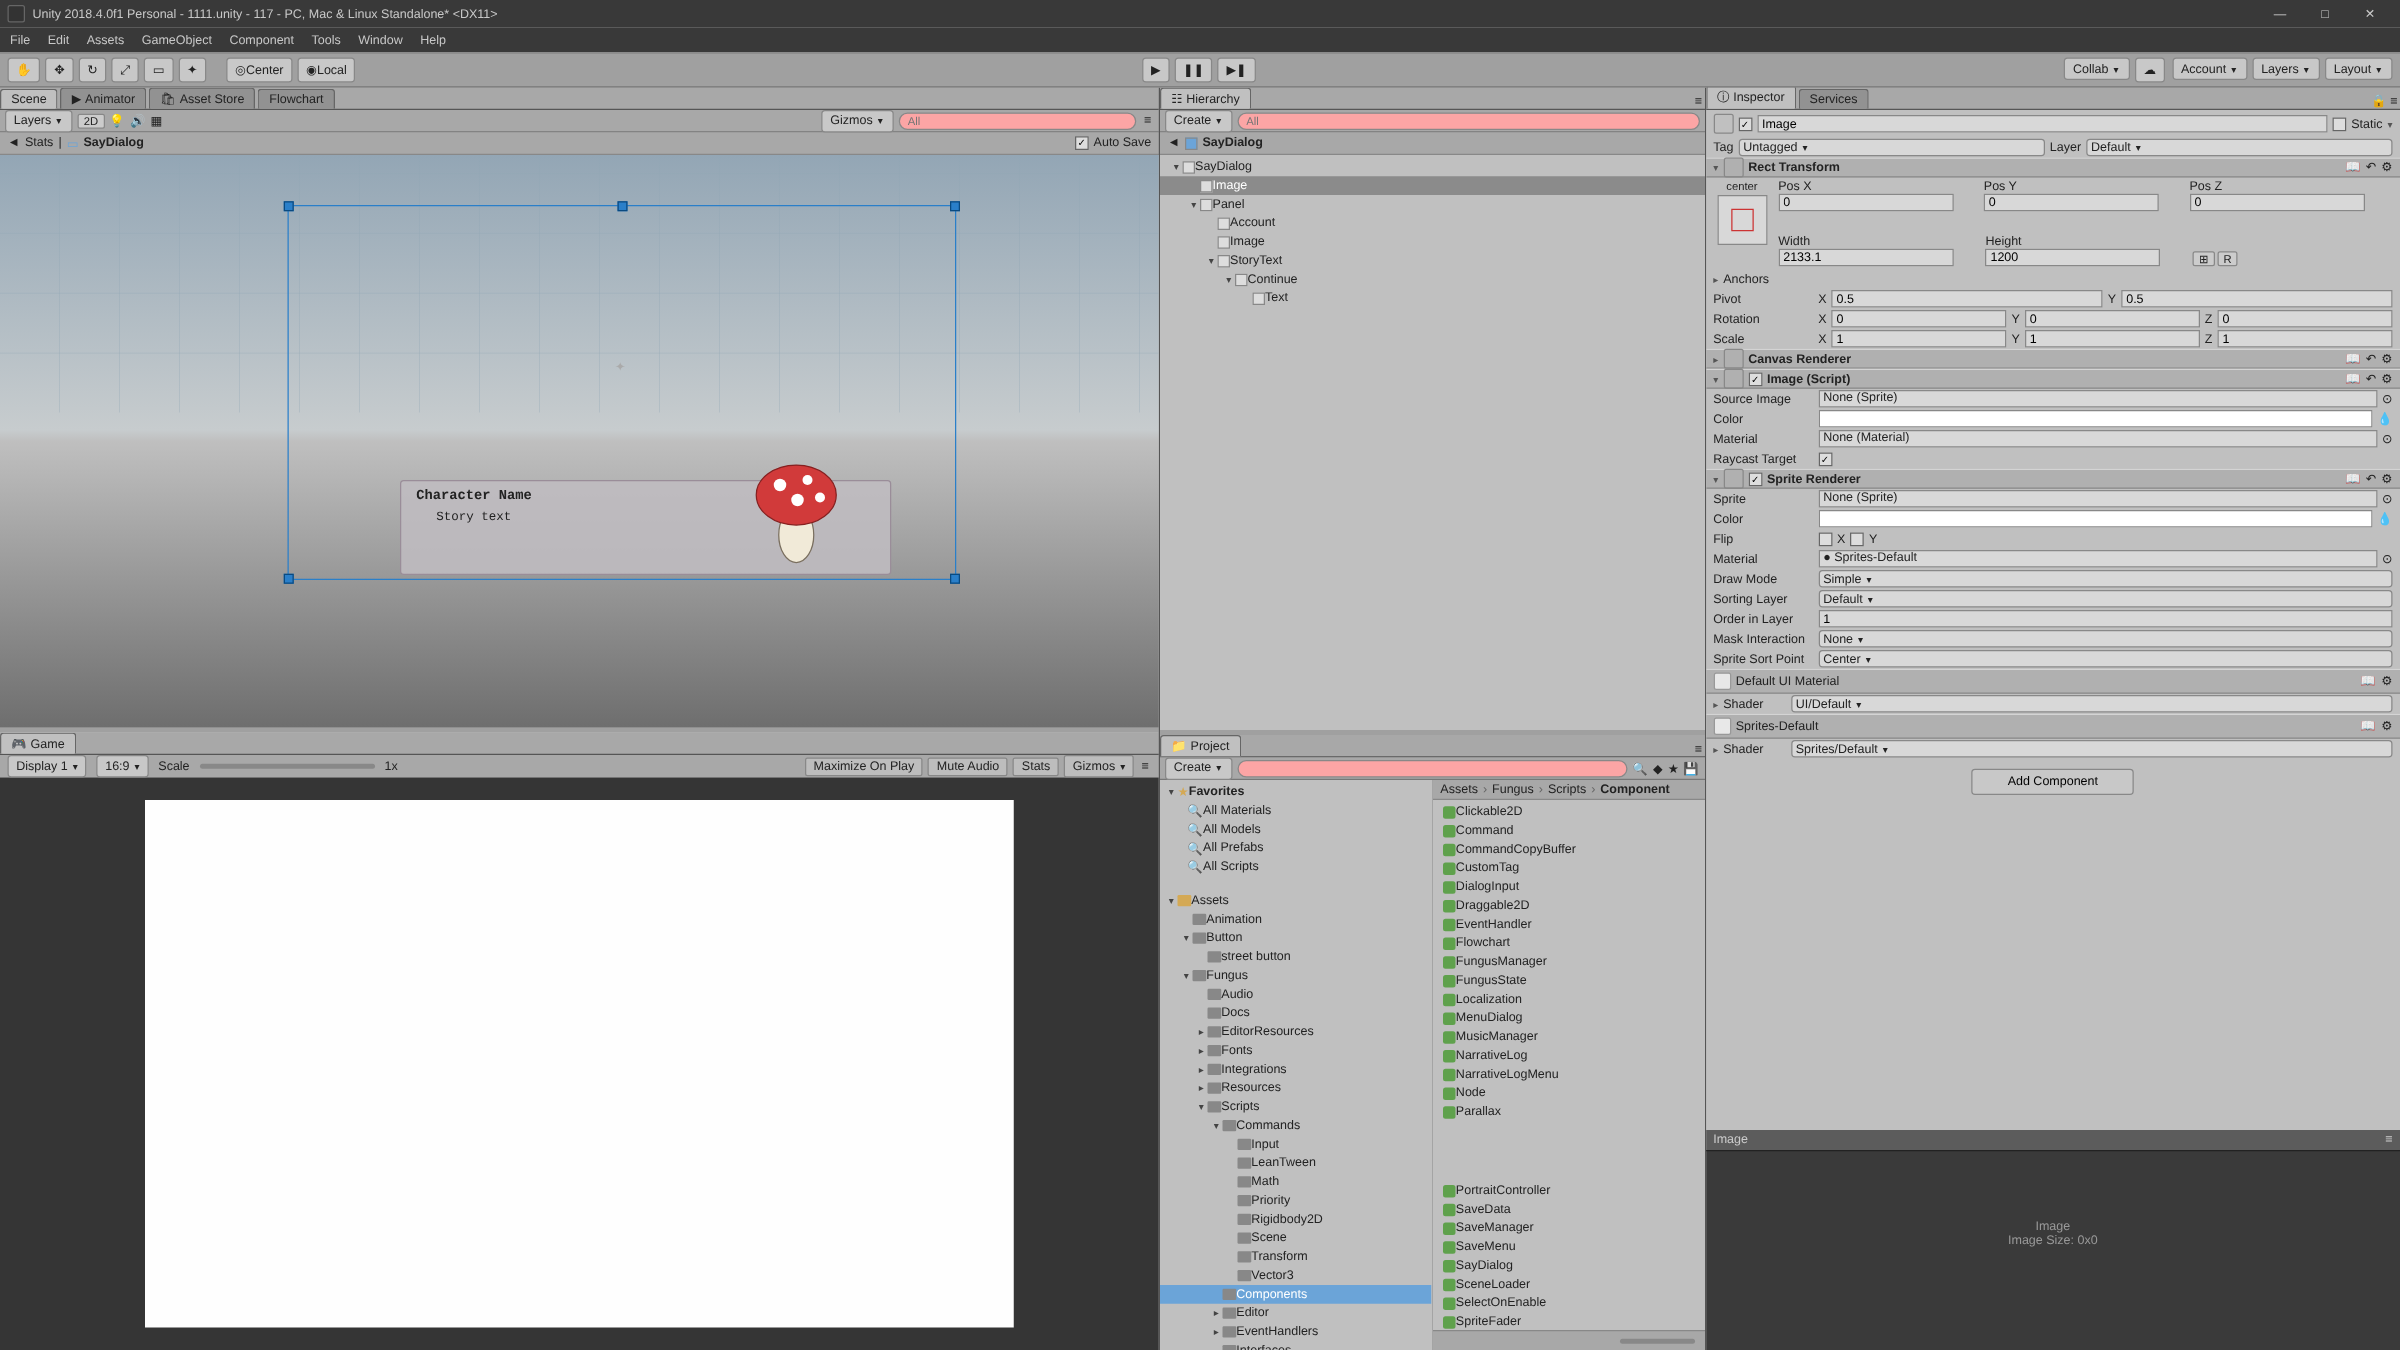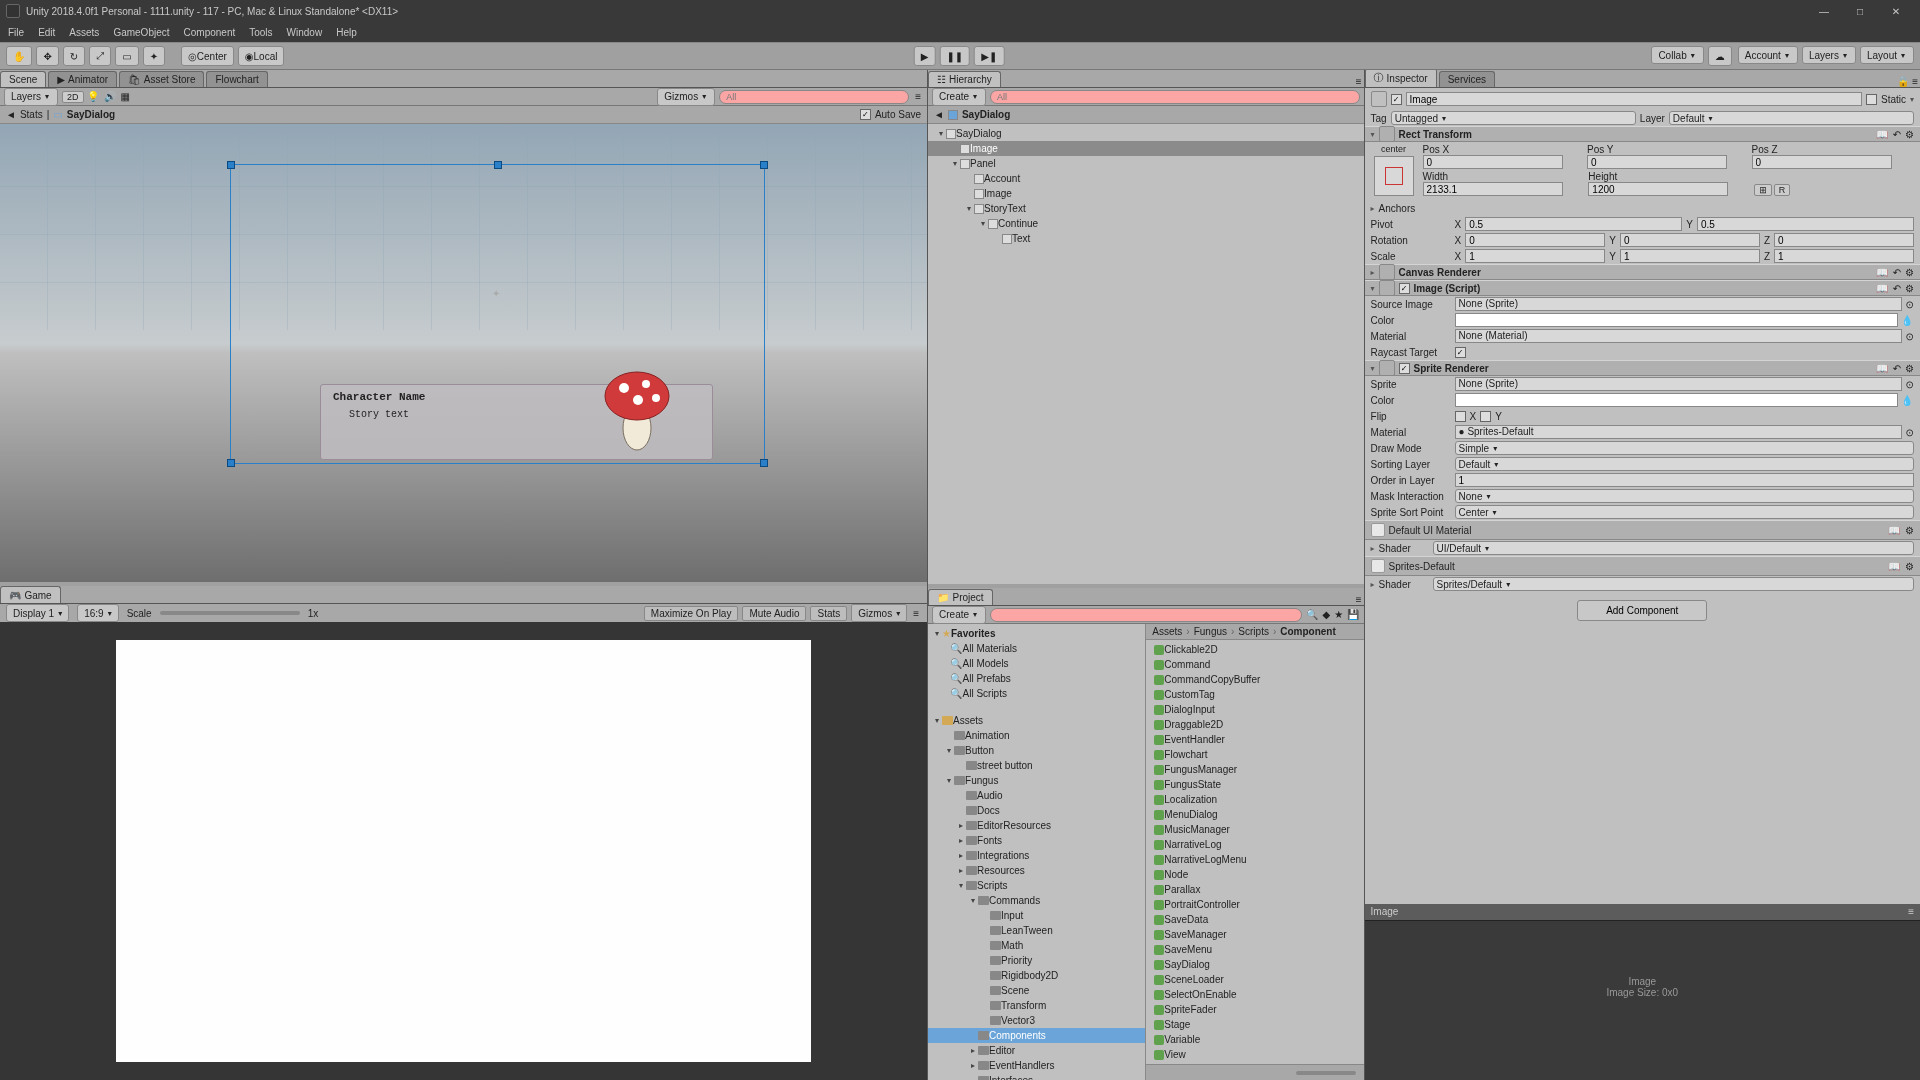--- a/index.html
+++ b/index.html
@@ -441,21 +441,21 @@
             <div class="node" style="padding-left: 8px;"><span class="cs"></span> Flowchart</div>
             <div class="node" style="padding-left: 8px;"><span class="cs"></span> FungusManager</div>
             <div class="node" style="padding-left: 8px;"><span class="cs"></span> FungusState</div>
             <div class="node" style="padding-left: 8px;"><span class="cs"></span> Localization</div>
             <div class="node" style="padding-left: 8px;"><span class="cs"></span> MenuDialog</div>
             <div class="node" style="padding-left: 8px;"><span class="cs"></span> MusicManager</div>
             <div class="node" style="padding-left: 8px;"><span class="cs"></span> NarrativeLog</div>
             <div class="node" style="padding-left: 8px;"><span class="cs"></span> NarrativeLogMenu</div>
             <div class="node" style="padding-left: 8px;"><span class="cs"></span> Node</div>
             <div class="node" style="padding-left: 8px;"><span class="cs"></span> Parallax</div>
-            <div class="node" style="padding-left: 8px;"><span class="cs"></span> PortraitController</div>
+            <div class="node" style="padding-left: 8px; margin-top: 48px;"><span class="cs"></span> PortraitController</div>
             <div class="node" style="padding-left: 8px;"><span class="cs"></span> SaveData</div>
             <div class="node" style="padding-left: 8px;"><span class="cs"></span> SaveManager</div>
             <div class="node" style="padding-left: 8px;"><span class="cs"></span> SaveMenu</div>
             <div class="node" style="padding-left: 8px;"><span class="cs"></span> SayDialog</div>
             <div class="node" style="padding-left: 8px;"><span class="cs"></span> SceneLoader</div>
             <div class="node" style="padding-left: 8px; text-align: right;"><span class="cs"></span> SelectOnEnable</div>
             <div class="node" style="padding-left: 8px;"><span class="cs"></span> SpriteFader</div>
             <div class="node" style="padding-left: 8px;"><span class="cs"></span> Stage</div>
             <div class="node" style="padding-left: 8px;"><span class="cs"></span> Variable</div>
             <div class="node" style="padding-left: 8px;"><span class="cs"></span> View</div>
@@ -513,21 +513,21 @@
           <div style="width:40px;height:40px;border:1px solid #888;background:#d8d8d8;margin:2px auto;position:relative">
             <div style="position:absolute;inset:10px;border:1px solid #c33"></div>
           </div>
         </div>
         <div style="flex:1">
           <div style="display:flex;gap:2px">
             <div style="flex:1"><div>Pos X</div><input class="fld" value="0" style=""></div>
             <div style="flex:1"><div>Pos Y</div><input class="fld" value="0" style=""></div>
             <div style="flex:1"><div>Pos Z</div><input class="fld" value="0" style=""></div>
           </div>
-          <div style="display:flex;gap:6px;margin-top:2px">
+          <div style="display:flex;gap:6px;margin-top:19px">
             <div style="flex:1"><div>Width</div><input class="fld" value="2133.1" style=""></div>
             <div style="flex:1"><div>Height</div><input class="fld" value="1200" style=""></div>
             <div style="flex:1;display:flex;align-items:flex-end;gap:2px">
                 <span class="mini">⊞</span>
                 <span class="mini">R</span>
               </div>
           </div>
         </div>
       </div>
       <div class="ins-row">

